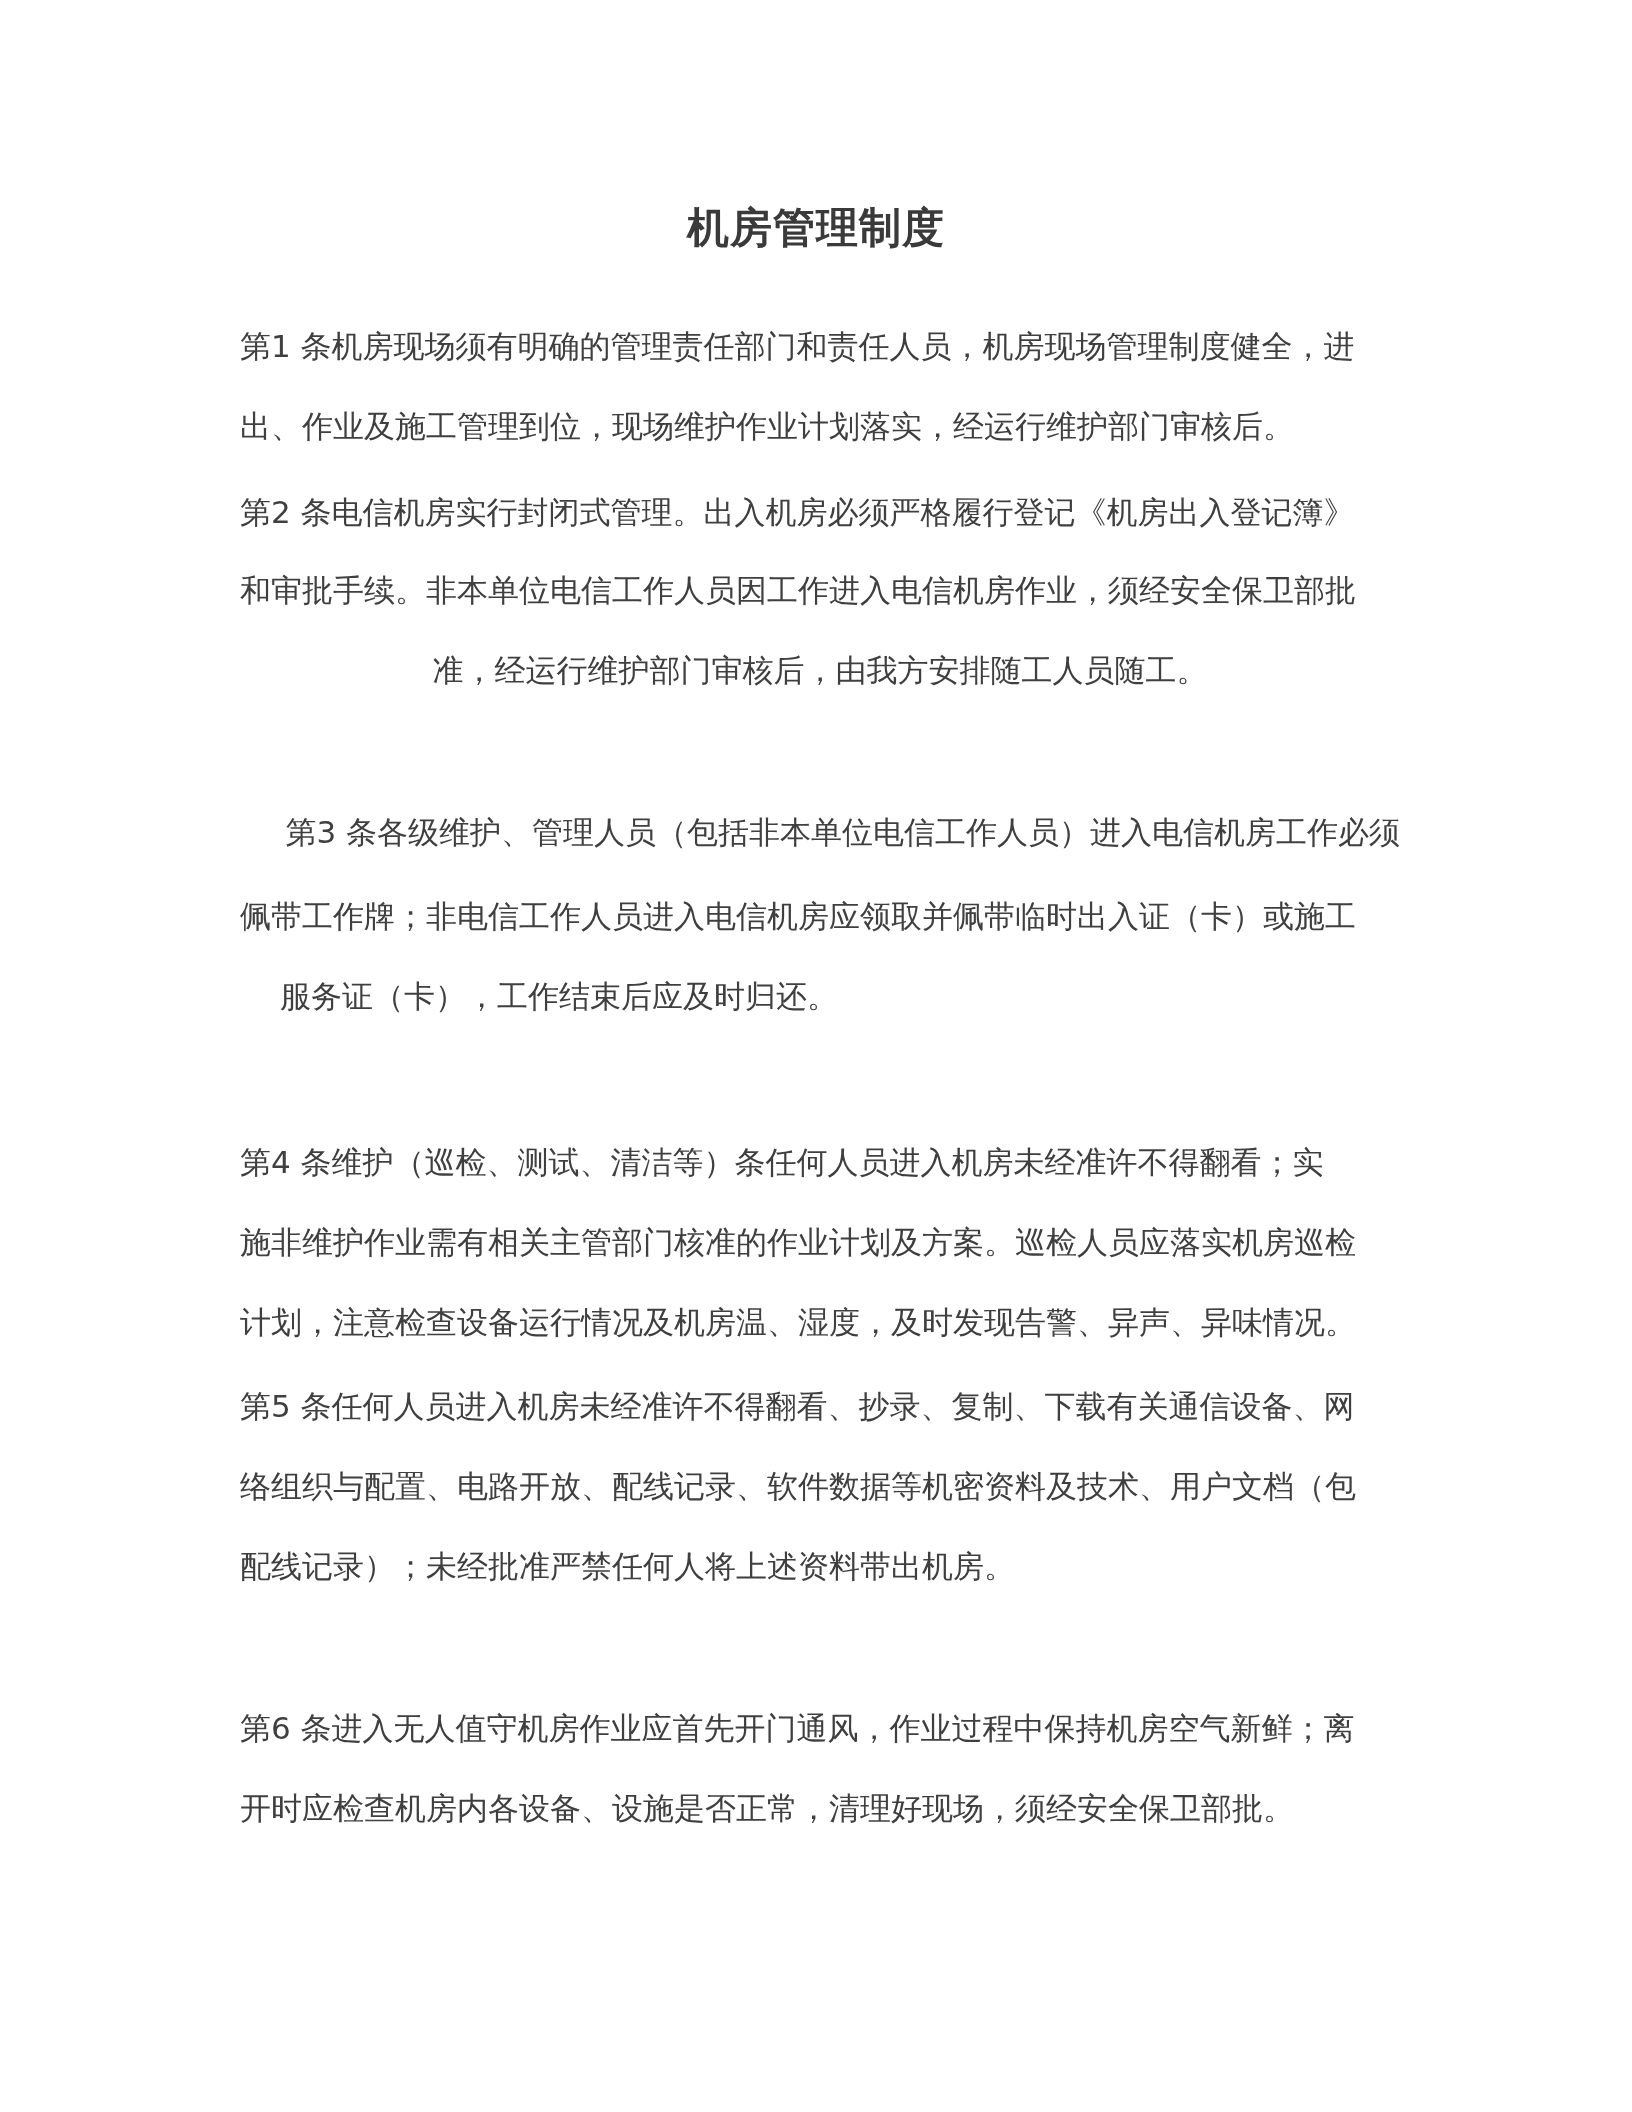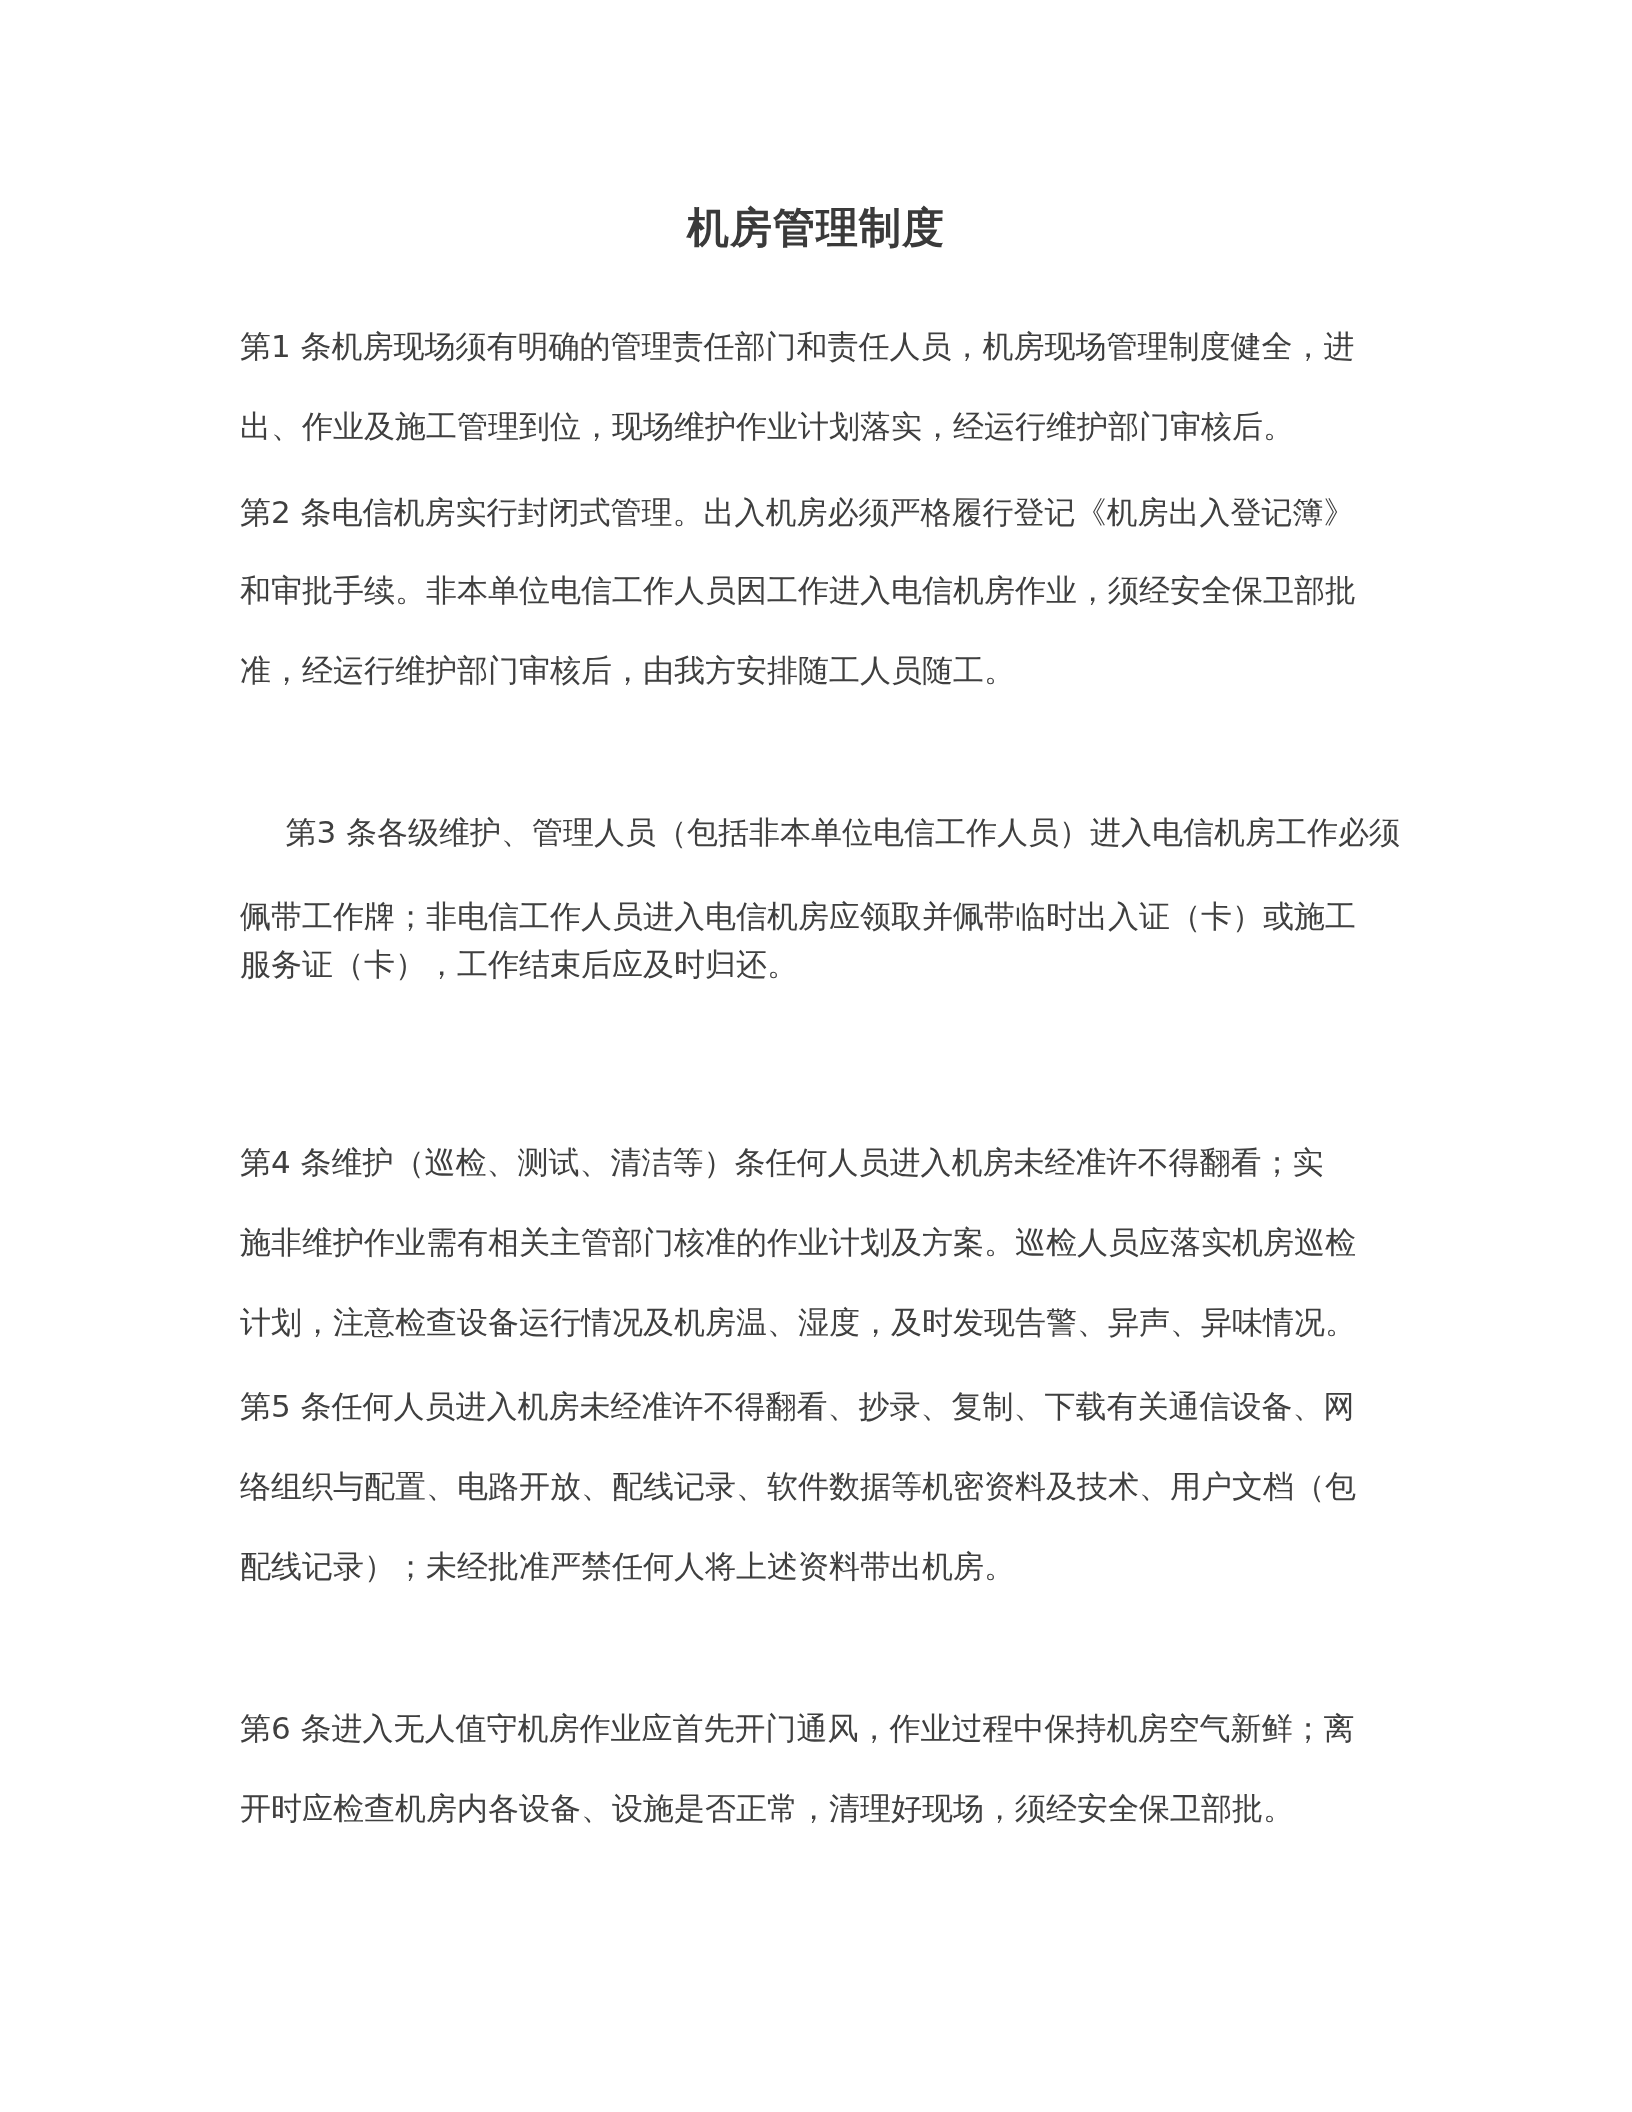--- a/index.html
+++ b/index.html
@@ -14,24 +14,24 @@
 </head>
 <body>
 
 <div class="page">
   <div class="title">机房管理制度</div>
   <div id="lines">
       <div class="line" style="top: 326px;">第1  条机房现场须有明确的管理责任部门和责任人员，机房现场管理制度健全，进</div>
       <div class="line" style="top: 406px;">出、作业及施工管理到位，现场维护作业计划落实，经运行维护部门审核后。</div>
       <div class="line" style="top: 492px;">第2  条电信机房实行封闭式管理。出入机房必须严格履行登记《机房出入登记簿》</div>
       <div class="line" style="top: 570px;">和审批手续。非本单位电信工作人员因工作进入电信机房作业，须经安全保卫部批</div>
-      <div class="line" style="top: 650px;">准，经运行维护部门审核后，由我方安排随工人员随工。</div>
+      <div class="line" style="top: 650px; text-align: center;">准，经运行维护部门审核后，由我方安排随工人员随工。</div>
       <div class="line" style="top: 812px; text-align: right;">第3  条各级维护、管理人员（包括非本单位电信工作人员）进入电信机房工作必须</div>
       <div class="line" style="top: 896px;">佩带工作牌；非电信工作人员进入电信机房应领取并佩带临时出入证（卡）或施工</div>
-      <div class="line" style="top: 944px;">服务证（卡），工作结束后应及时归还。</div>
+      <div class="line" style="top: 976px; margin-left: 40px;">服务证（卡），工作结束后应及时归还。</div>
       <div class="line" style="top: 1142px;">第4  条维护（巡检、测试、清洁等）条任何人员进入机房未经准许不得翻看；实</div>
       <div class="line" style="top: 1222px;">施非维护作业需有相关主管部门核准的作业计划及方案。巡检人员应落实机房巡检</div>
       <div class="line" style="top: 1302px;">计划，注意检查设备运行情况及机房温、湿度，及时发现告警、异声、异味情况。</div>
       <div class="line" style="top: 1386px;">第5  条任何人员进入机房未经准许不得翻看、抄录、复制、下载有关通信设备、网</div>
       <div class="line" style="top: 1466px;">络组织与配置、电路开放、配线记录、软件数据等机密资料及技术、用户文档（包</div>
       <div class="line" style="top: 1546px;">配线记录）；未经批准严禁任何人将上述资料带出机房。</div>
       <div class="line" style="top: 1708px;">第6  条进入无人值守机房作业应首先开门通风，作业过程中保持机房空气新鲜；离</div>
       <div class="line" style="top: 1788px;">开时应检查机房内各设备、设施是否正常，清理好现场，须经安全保卫部批。</div>
     </div>
 </div>

